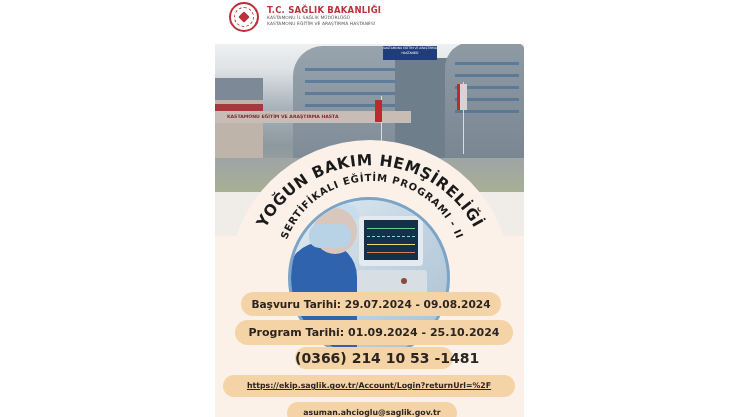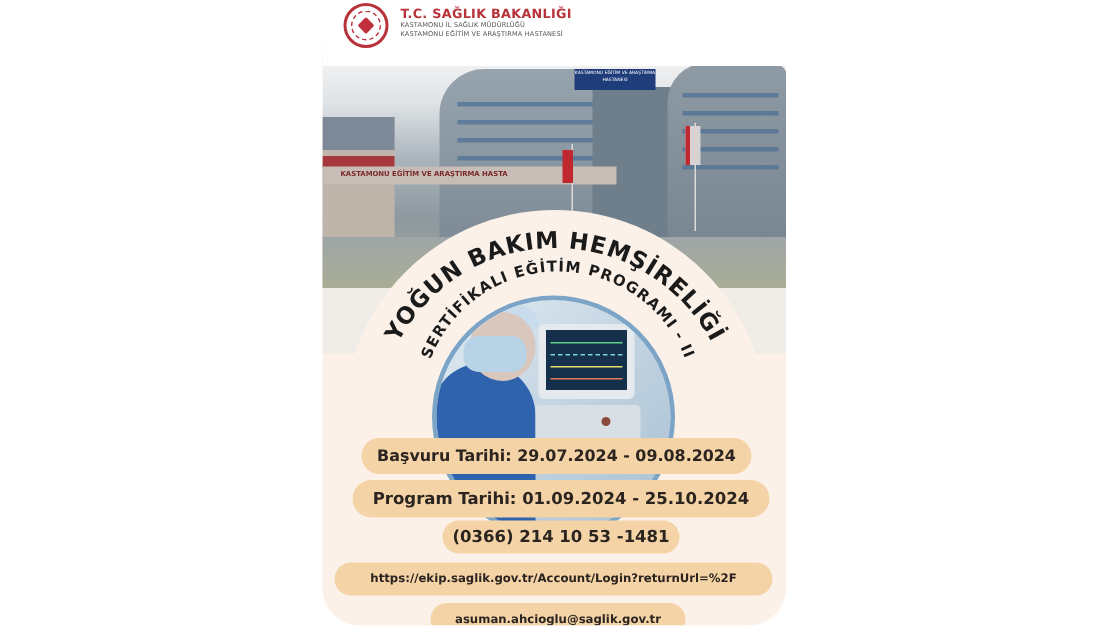--- a/index.html
+++ b/index.html
@@ -1,18 +1,18 @@
 <!DOCTYPE html>
 <html><head>
 <meta charset="utf-8">
 <style>
   html, body { margin:0; padding:0; }
   body { width:740px; height:417px; background:#ffffff; position:relative; overflow:hidden;
          font-family:"DejaVu Sans", sans-serif; }
-  .poster { position:absolute; left:215px; top:0; width:309px; height:417px; background:#fbf1e8; overflow:hidden;border-radius:25px; }
+  .poster { position:absolute; left:215px; top:0; width:309px; height:417px; background:#fbf1e8; overflow:hidden; }
   .topband { position:absolute; left:0; top:0; width:309px; height:44px; background:#ffffff; }
   .logo { position:absolute; left:14px; top:2px; width:30px; height:30px; border-radius:50%;
           border:2px solid #b8323a; box-sizing:border-box; background:#fff; display:flex; align-items:center; justify-content:center; }
   .logo .inner { width:18px; height:18px; border-radius:50%; border:1px dashed #b8323a; display:flex; align-items:center; justify-content:center; }
   .logo .mark { width:8px; height:8px; background:#c0303a; transform:rotate(45deg); border-radius:1px; }
   .ministry { position:absolute; left:52px; top:5px; font-size:8.5px; font-weight:bold; color:#b8323a; letter-spacing:0.2px; }
   .sub1 { position:absolute; left:52px; top:15px; font-size:4.4px; color:#555; letter-spacing:0.1px; }
   .sub2 { position:absolute; left:52px; top:21px; font-size:4.4px; color:#555; letter-spacing:0.1px; }
 
   .photo { position:absolute; left:0; top:38px; width:309px; height:154px;
@@ -45,22 +45,22 @@
   .screen { position:absolute; left:5px; top:4px; width:54px; height:40px; background:#14304a; }
   .wave { position:absolute; left:3px; height:1px; width:48px; }
   .vent { position:absolute; left:66px; top:70px; width:70px; height:40px; background:#d7dfe4; border-radius:3px; }
   .knob { position:absolute; width:6px; height:6px; border-radius:50%; background:#8c4a3c; }
 
   .title-svg { position:absolute; left:0; top:150px; }
 
   .pill { position:absolute; background:#f4d3a6; border-radius:13px; color:#2b2420; font-weight:bold; text-align:center; white-space:nowrap; }
   .p1 { left:26px; top:292px; width:260px; height:24px; line-height:24px; font-size:10.6px; }
   .p2 { left:20px; top:320px; width:278px; height:25px; line-height:25px; font-size:11px; }
-  .p3 { left:80px; top:347px; width:158px; height:22px; line-height:22px; font-size:11px; }
-  .p4 { left:8px; top:375px; width:292px; height:22px; line-height:22px; font-size:7.8px; }
+  .p3 { left:80px; top:347px; width:158px; height:22px; line-height:22px; font-size:14px; }
+  .p4 { left:8px; top:375px; width:292px; height:22px; line-height:22px; font-size:7.8px;text-decoration:underline; }
   .p5 { left:72px; top:402px; width:170px; height:22px; line-height:22px; font-size:7.8px; }
 </style>
 </head>
 <body>
 
 <div class="poster">
 
   <div class="photo">
     <div class="lefthouse">
       <div class="roof"></div>

